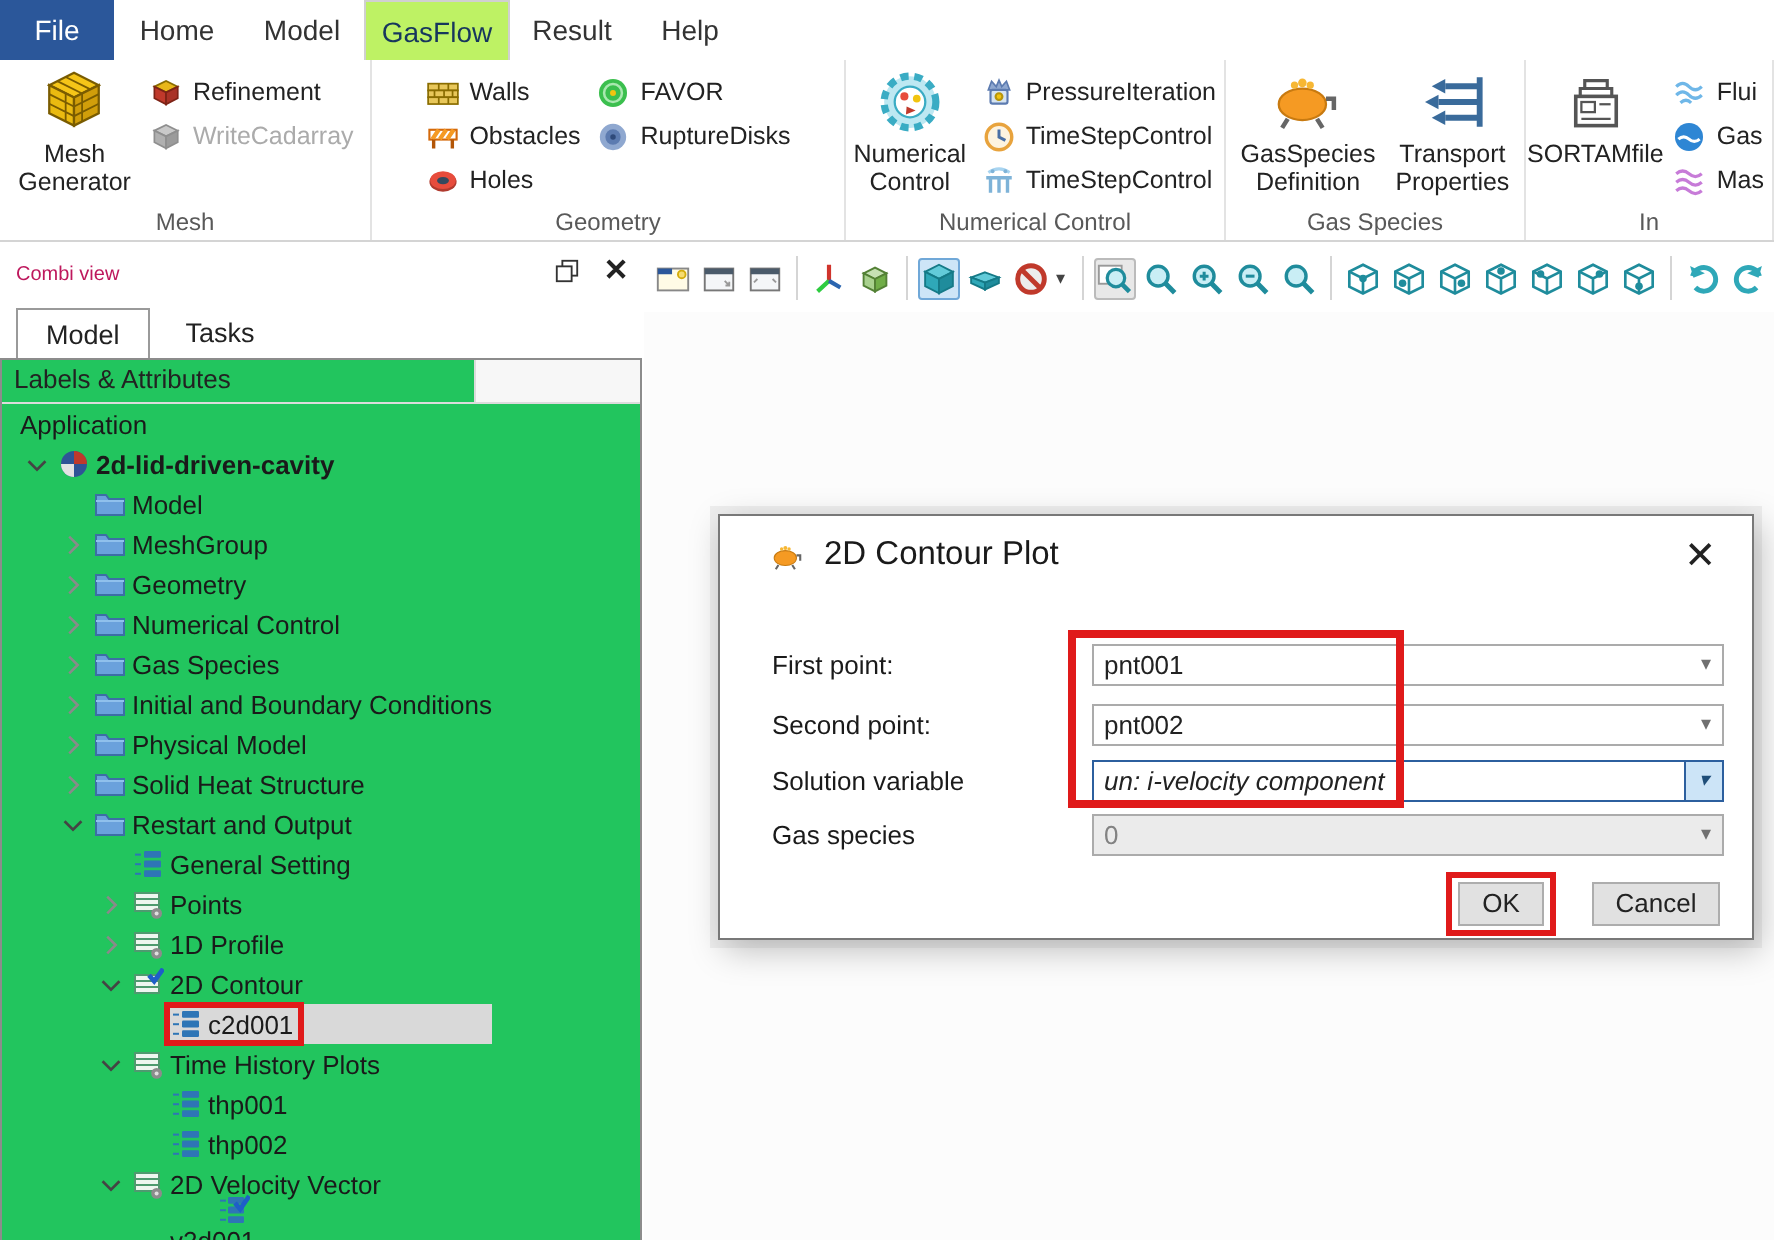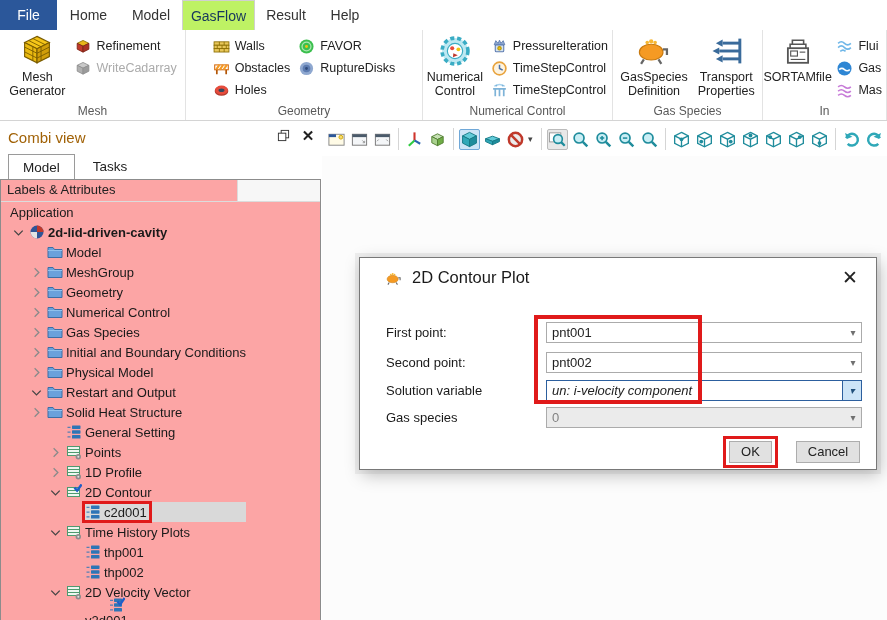--- a/index.html
+++ b/index.html
@@ -31,29 +31,29 @@
     align-items:center;gap:2px;background:#fff;}
   .vicon{width:21px;height:21px;flex:none;display:flex;align-items:center;justify-content:center;
     box-sizing:border-box;border:1px solid transparent;border-radius:2px;}
   .vicon.selected{background:#cde5f7;border-color:#70a8d8;}
   .vicon.softsel{background:#e8e8e8;border-color:#bbb;}
   .vsep{width:1px;height:22px;background:#d5d5d5;margin:0 3px;flex:none;}
   .vcaret{width:8px;font-size:9px;color:#444;flex:none;}
   
   .combi{position:absolute;left:0;top:122px;width:322px;height:498px;background:#fff;box-sizing:border-box;}
   .combi-head{position:relative;height:30px;display:flex;align-items:center;}
-  .combi-title{margin-left:8px;font-size:15px;color:#a16207;}
+  .combi-title{margin-left:8px;font-size:10px;color:#be185d;}
   .combi-btns{position:absolute;right:6px;top:5px;display:flex;gap:9px;align-items:center;}
   .combi-btns .hbtn{width:16px;height:16px;display:flex;align-items:center;justify-content:center;color:#222;}
   .close-x{font-size:15px;font-weight:bold;line-height:15px;}
   .panel-tabs{height:27px;display:flex;align-items:flex-end;padding-left:8px;gap:4px;}
   .ptab{height:25px;line-height:25px;padding:0 14px;font-size:13.5px;color:#222;box-sizing:border-box;}
   .ptab.active{border:1px solid #9a9a9a;border-bottom:none;background:#fff;}
   .tree-wrap{position:absolute;left:0;top:57px;width:321px;height:441px;
-    border:1px solid #8c8c8c;border-bottom:none;box-sizing:border-box;background:#fca5a5;overflow:hidden;}
+    border:1px solid #8c8c8c;border-bottom:none;box-sizing:border-box;background:#22c55e;overflow:hidden;}
   .tree-header{height:21px;border-bottom:1px solid #dcdcdc;display:flex;font-size:13px;}
   .th1{width:236px;padding-left:6px;line-height:20px;color:#222;box-sizing:border-box;}
   .th2{flex:1;background:#f7f7f7;border-left:1px solid #dcdcdc;}
   .trow{height:20px;display:flex;align-items:center;white-space:nowrap;cursor:default;}
   .chev{width:15px;flex:none;display:flex;align-items:center;justify-content:center;}
   .ticon{width:16px;height:16px;flex:none;display:flex;margin-right:3px;}
   .tlabel{font-size:13px;color:#1a1a1a;}
   .trow .inner{display:inline-flex;align-items:center;height:20px;padding:0 2px;}
   .trow .inner.sel{background:#d9d9d9;width:160px;}
   .ann-box{outline:3px solid #e01a1a;outline-offset:-1px;}
@@ -518,50 +518,50 @@
                     <path d="M1,6.5 h14" stroke="#8fc0ec"></path>
                   </svg>
                 </span>
                 <span class="tlabel">Physical Model</span>
               </span>
             </span>
           </div>
           <div class="trow" style="padding-left: 28px;">
             <span class="chev">
               <svg viewBox="0 0 16 16" width="100%" height="100%" style="display:block">
-                <path d="M3.5,6 L8,10.5 12.5,6" stroke="#444" stroke-width="1.4" fill="none"></path>
+                <path d="M6,3.5 L10.5,8 6,12.5" stroke="#8a8a8a" stroke-width="1.4" fill="none"></path>
               </svg>
             </span>
             <span class="inner">
               <span style="display: inline-flex; align-items: center; padding: 1px 3px 1px 1px;">
                 <span class="ticon">
                   <svg viewBox="0 0 16 16" width="100%" height="100%" style="display:block">
                     <path d="M1,3.5 h5 l1.5,2 h7.5 v8 h-14 z" fill="#6aa1dc" stroke="#3c6ea5"></path>
                     <path d="M1,6.5 h14" stroke="#8fc0ec"></path>
                   </svg>
                 </span>
-                <span class="tlabel">Restart and Output</span>
+                <span class="tlabel">Solid Heat Structure</span>
               </span>
             </span>
           </div>
           <div class="trow" style="padding-left: 28px;">
             <span class="chev">
               <svg viewBox="0 0 16 16" width="100%" height="100%" style="display:block">
-                <path d="M6,3.5 L10.5,8 6,12.5" stroke="#8a8a8a" stroke-width="1.4" fill="none"></path>
+                <path d="M3.5,6 L8,10.5 12.5,6" stroke="#444" stroke-width="1.4" fill="none"></path>
               </svg>
             </span>
             <span class="inner">
               <span style="display: inline-flex; align-items: center; padding: 1px 3px 1px 1px;">
                 <span class="ticon">
                   <svg viewBox="0 0 16 16" width="100%" height="100%" style="display:block">
                     <path d="M1,3.5 h5 l1.5,2 h7.5 v8 h-14 z" fill="#6aa1dc" stroke="#3c6ea5"></path>
                     <path d="M1,6.5 h14" stroke="#8fc0ec"></path>
                   </svg>
                 </span>
-                <span class="tlabel">Solid Heat Structure</span>
+                <span class="tlabel">Restart and Output</span>
               </span>
             </span>
           </div>
           <div class="trow" style="padding-left: 47px;">
             <span class="chev"></span>
             <span class="inner">
               <span style="display: inline-flex; align-items: center; padding: 1px 3px 1px 1px;">
                 <span class="ticon">
                   <svg viewBox="0 0 16 16" width="100%" height="100%" style="display:block">
                     <g fill="#2e75b6">

